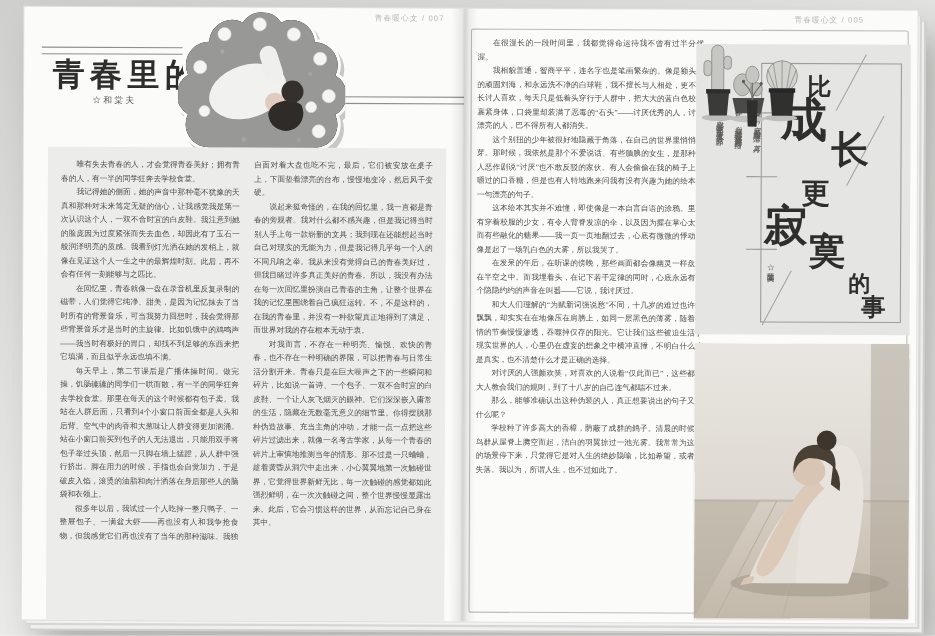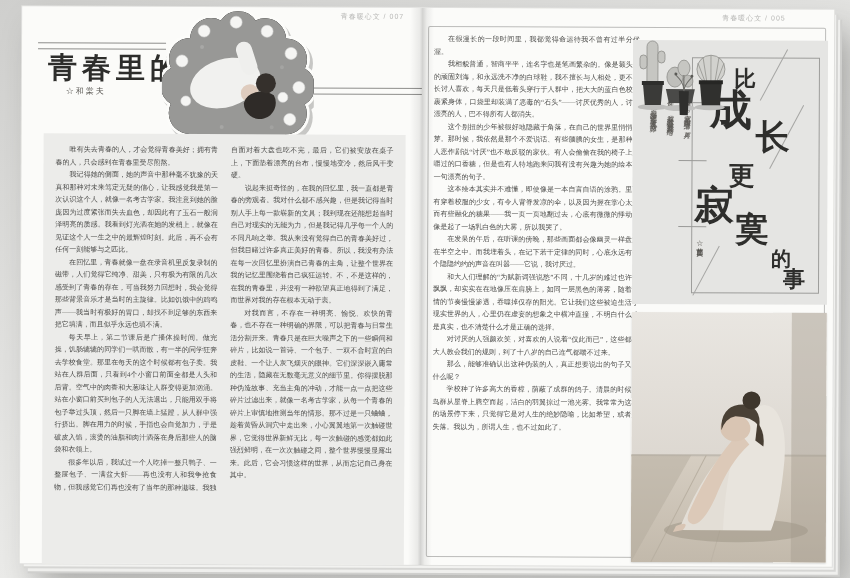--- a/index.html
+++ b/index.html
@@ -29,21 +29,21 @@
   .hdr-l{right:14px;}
   .hdr-r{left:300px;}
   
   .dbl{position:absolute;height:5px;border-top:1px solid #8e8e8c;border-bottom:1px solid #8e8e8c;}
   .dbl-a{left:12px;top:33px;width:128px;}
   .dbl-b{left:276px;top:77px;width:130px;}
   .ttl{position:absolute;font-family:"Liberation Serif",serif;font-weight:700;color:#2d2d2b;font-size:29px;letter-spacing:5px;}
   .ttl-l{left:22px;top:39px;}
   .ttl-r{left:276px;top:41px;}
   .byline{position:absolute;font-size:8px;color:#55534f;letter-spacing:2px;}
-  .byline-l{left:40px;top:76px;}
+  .byline-l{left:58px;top:76px;}
   .cloud{position:absolute;left:136px;top:-3px;width:152px;height:158px;}
   .bodybox{
     position:absolute;left:18px;top:124px;width:362px;height:430px;
     background:#ececea;box-sizing:border-box;padding:10px 12px;
     column-count:2;column-gap:13px;overflow:hidden;
   }
   .para{margin:0;text-indent:2em;font-size:7px;line-height:12.5px;color:#4c4c4a;
     text-align:justify;font-family:"Liberation Serif",serif;}
   
   .content-frame{position:absolute;left:6px;top:15px;right:4px;bottom:5px;
@@ -168,23 +168,23 @@
                 <circle cx="24" cy="94" r="5"></circle>
                 <circle cx="58" cy="134" r="6"></circle>
               <circle cx="100" cy="137" r="6"></circle>
                 <circle cx="121" cy="90" r="5"></circle>
             </g>
           </g>
         </svg>
       </div>
 
       <div class="bodybox">
-          <p class="para">唯有失去青春的人，才会觉得青春美好；拥有青春的人，只会感到在青春里受尽煎熬。</p>
-          <p class="para">我记得她的侧面，她的声音中那种毫不犹豫的天真和那种对未来笃定无疑的信心，让我感觉我是第一次认识这个人，就像一名考古学家。我注意到她的脸庞因为过度紧张而失去血色，却因此有了玉石一般润泽明亮的质感。我看到灯光洒在她的发梢上，就像在见证这个人一生之中的最辉煌时刻。此后，再不会有任何一刻能够与之匹比。</p>
-          <p class="para">在回忆里，青春就像一盘在录音机里反复录制的磁带，人们觉得它纯净、甜美，只有极为有限的几次感受到了青春的存在，可当我努力回想时，我会觉得那些背景音乐才是当时的主旋律。比如饥饿中的鸡鸣声——我当时有极好的胃口，却找不到足够的东西来把它填满，而且似乎永远也填不满。</p>
+          <p class="para">唯有失去青春的人，才会觉得青春美好；拥有青春的人，有一半的同学狂奔去学校食堂。</p>
+          <p class="para">我记得她的侧面，她的声音中那种毫不犹豫的天真和那种对未来笃定无疑的信心，让我感觉我是第一次认识这个人，一双不合时宜的白皮鞋。我注意到她的脸庞因为过度紧张而失去血色，却因此有了玉石一般润泽明亮的质感。我看到灯光洒在她的发梢上，就像在见证这个人一生之中的最辉煌时刻。此后，再不会有任何一刻能够与之匹比。</p>
+          <p class="para">在回忆里，青春就像一盘在录音机里反复录制的磁带，人们觉得它纯净、甜美，是因为记忆抹去了当时所有的背景音乐，可当我努力回想时，我会觉得那些背景音乐才是当时的主旋律。比如饥饿中的鸡鸣声——我当时有极好的胃口，却找不到足够的东西来把它填满，而且似乎永远也填不满。</p>
           <p class="para">每天早上，第二节课后是广播体操时间。做完操，饥肠辘辘的同学们一哄而散，有一半的同学狂奔去学校食堂。那里在每天的这个时候都有包子卖。我站在人群后面，只看到4个小窗口前面全都是人头和后背。空气中的肉香和大葱味让人群变得更加汹涌。站在小窗口前买到包子的人无法退出，只能用双手将包子举过头顶，然后一只脚在墙上猛蹬，从人群中强行挤出。脚在用力的时候，手指也会自觉加力，于是破皮入馅，滚烫的油脂和肉汁洒落在身后那些人的脑袋和衣领上。</p>
           <p class="para">很多年以后，我试过一个人吃掉一整只鸭子、一整屉包子、一满盆大虾——再也没有人和我争抢食物，但我感觉它们再也没有了当年的那种滋味。我独自面对着大盘也吃不完，最后，它们被安放在桌子上，下面垫着漂亮的台布，慢慢地变冷，然后风干变硬。</p>
           <p class="para">说起来挺奇怪的，在我的回忆里，我一直都是青春的旁观者。我对什么都不感兴趣，但是我记得当时别人手上每一款崭新的文具；我到现在还能想起当时自己对现实的无能为力，但是我记得几乎每一个人的不同凡响之举。我从来没有觉得自己的青春美好过，但我目睹过许多真正美好的青春。所以，我没有办法在每一次回忆里扮演自己青春的主角，让整个世界在我的记忆里围绕着自己疯狂运转。不，不是这样的，在我的青春里，并没有一种欲望真正地得到了满足，而世界对我的存在根本无动于衷。</p>
           <p class="para">对我而言，不存在一种明亮、愉悦、欢快的青春，也不存在一种明确的界限，可以把青春与日常生活分割开来。青春只是在巨大噪声之下的一些瞬间和碎片，比如说一首诗、一个包子、一双不合时宜的白皮鞋、一个让人灰飞烟灭的眼神。它们深深嵌入庸常的生活，隐藏在无数毫无意义的细节里。你得摆脱那种伪造故事、充当主角的冲动，才能一点一点把这些碎片过滤出来，就像一名考古学家，从每一个青春的碎片上审慎地推测当年的情形。那不过是一只蛐蛐，趁着黄昏从洞穴中走出来，小心翼翼地第一次触碰世界，它觉得世界新鲜无比，每一次触碰的感觉都如此强烈鲜明，在一次次触碰之间，整个世界慢慢显露出来。此后，它会习惯这样的世界，从而忘记自己身在其中。</p>
         </div>
     </div>
 
     <div class="page page-right">
       <div class="hdr hdr-r">青春暖心文 / 005</div>
       <div class="content-frame"></div>

